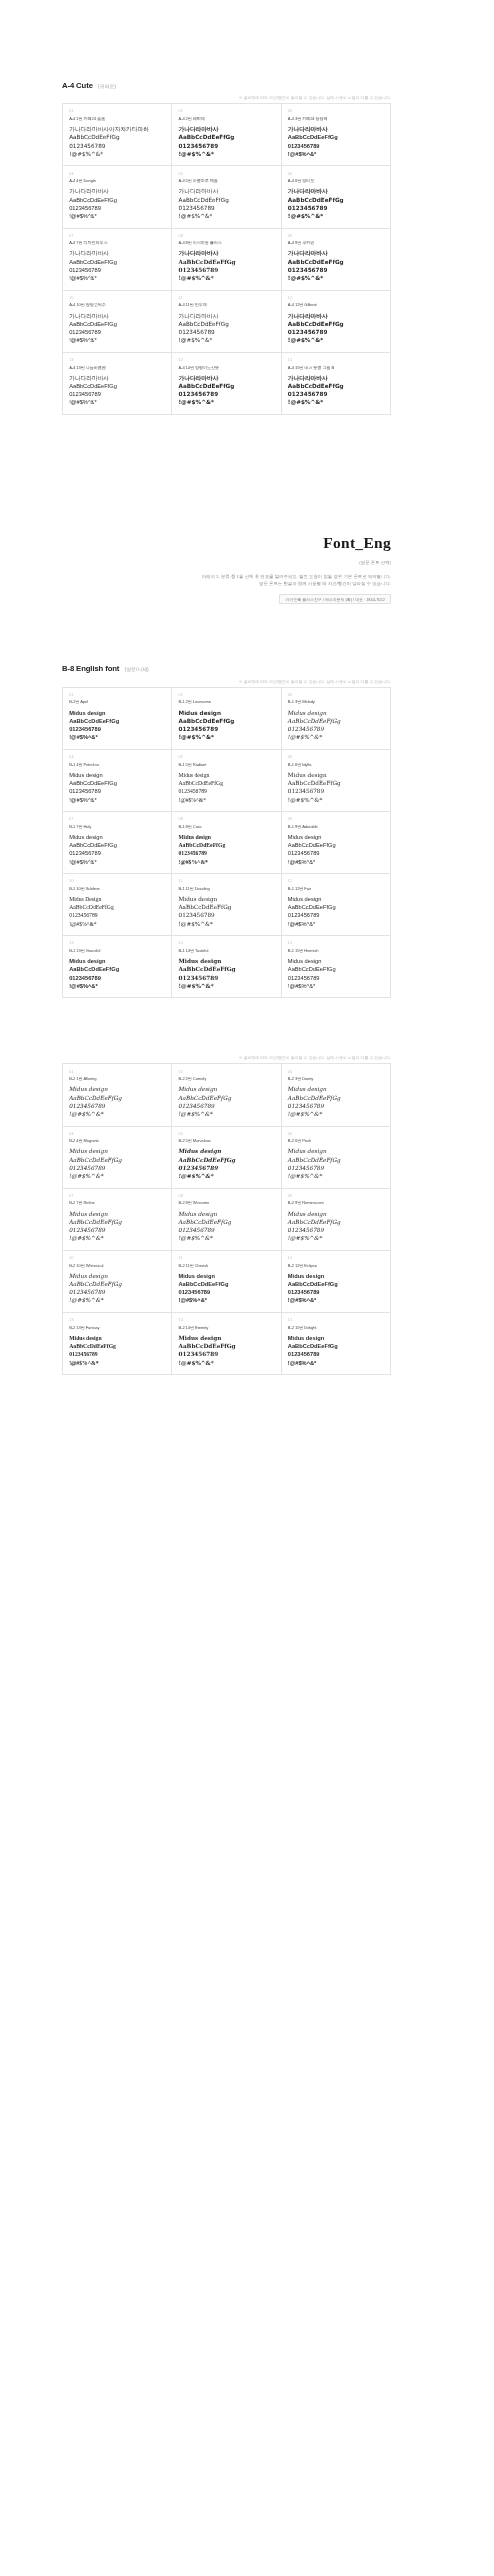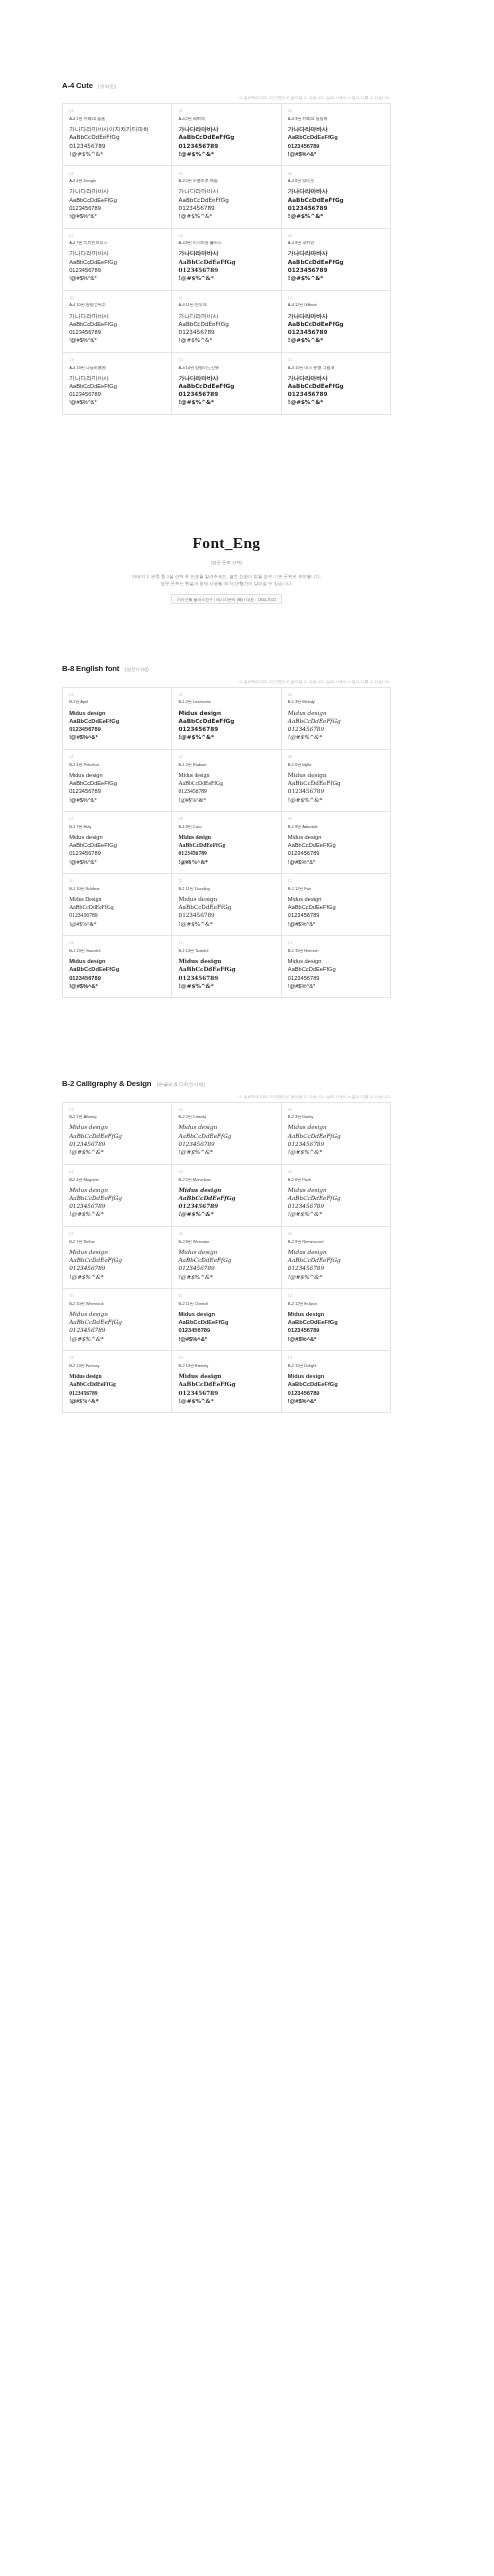--- a/index.html
+++ b/index.html
@@ -42,21 +42,21 @@
   }
   .sec-note {
     font-size: 3.9px;
     color: #b4b4b4;
     text-align: right;
     padding-bottom: 3.1px;
   }
 
   
   .big-head {
-    text-align: center;
+    text-align: right;
     padding-top: 62px;
   }
   .big-head h1 {
     font-family: "Liberation Serif", serif;
     font-size: 15.5px;
     font-weight: bold;
     margin: 0 0 7.2px 0;
     letter-spacing: 0.3px;
     color: #1a1a1a;
   }
@@ -498,24 +498,20 @@
           <span class="l">!@#$%^&amp;*</span>
         </div>
       </div>
 
     </div>
   </div>
 
   <div class="spacer-lg"></div>
 
   <div class="section">
-    <div class="sec-head">
-      <span class="title">B-2 Calligraphy &amp; Design</span>
-      <span class="sub">(손글씨 &amp; 디자인서체)</span>
-    </div>
     <div class="sec-note">※ 글씨체에 따라 자간/행간이 달라질 수 있습니다. 실제 사용시 느낌이 다를 수 있습니다.</div>
     <div class="grid">
 
       <div class="cell">
         <div class="num">01</div>
         <div class="fname">B-2 1번 Alluring</div>
         <div class="specimen sp-script">
           <span class="l">Midus design</span>
           <span class="l">AaBbCcDdEeFfGg</span>
           <span class="l">0123456789</span>

